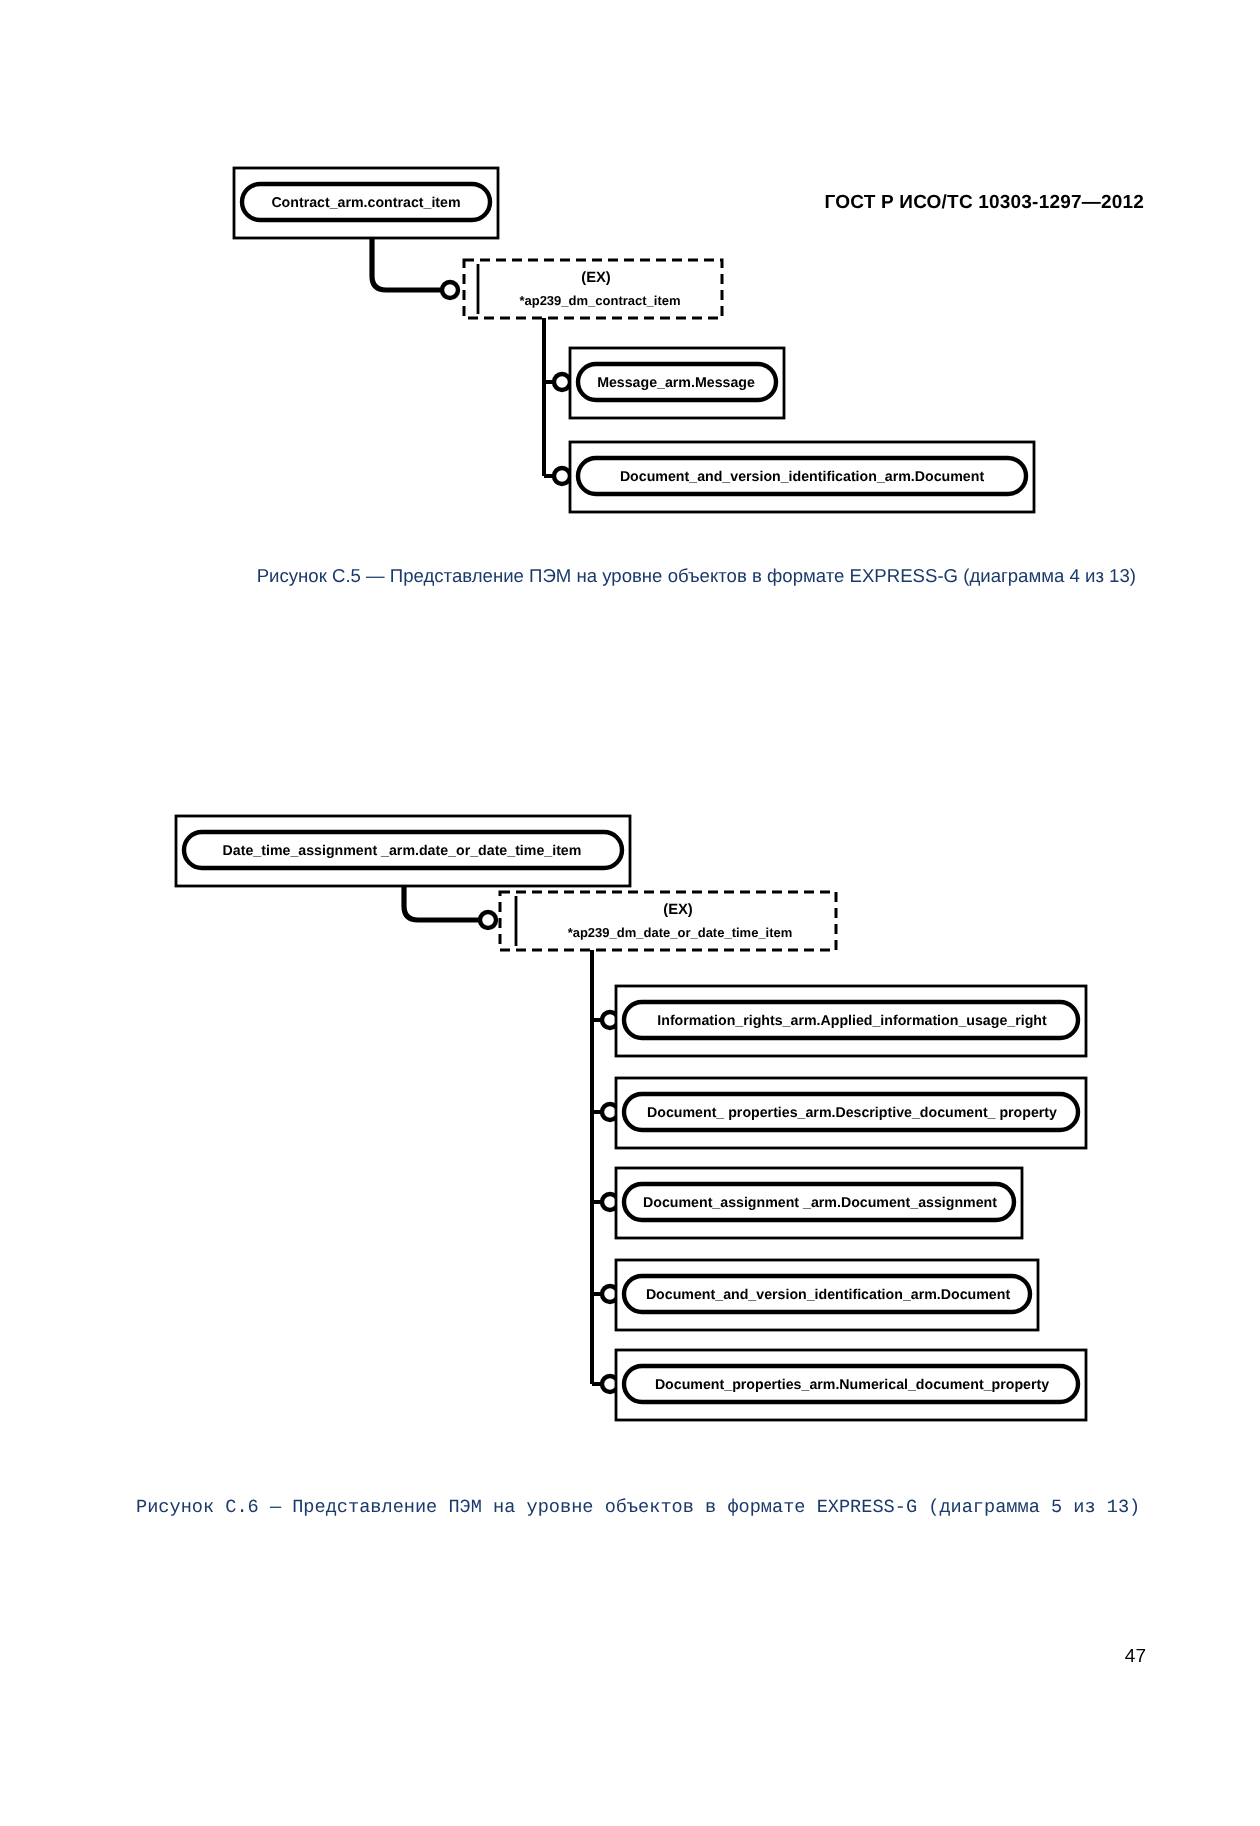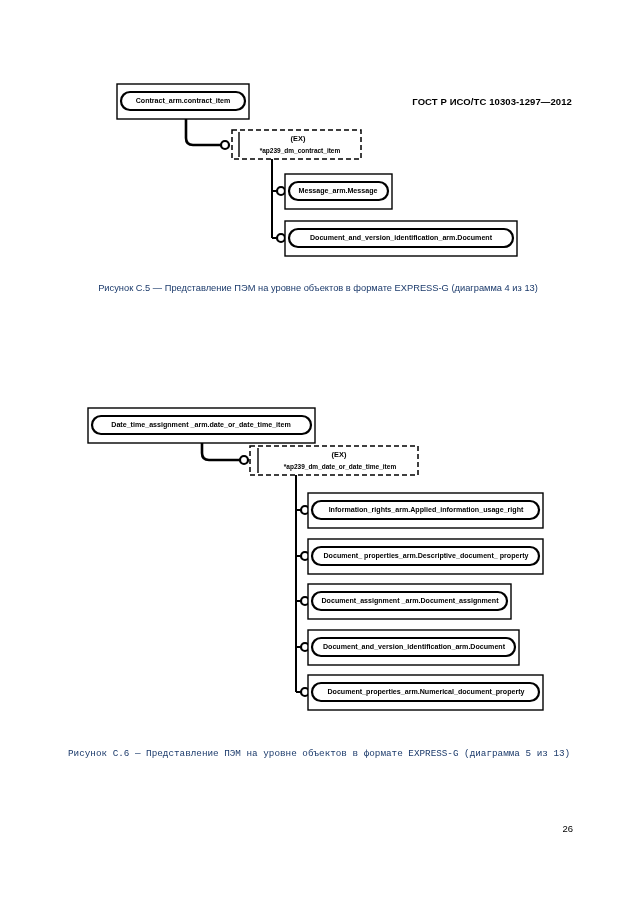--- a/index.html
+++ b/index.html
@@ -99,21 +99,21 @@
     text-anchor: middle;
   }
 
   
   .caption {
     position: absolute;
     left: 68px;
     width: 500px;
     font-size: 9.3px;
     color: #1b3a6b;
-    text-align: center;
+    text-align: right;
     white-space: nowrap;
   }
   #caption-c5 { top: 283px; }
   #caption-c6 { top: 748px; font-family: Liberation Mono, monospace; }
 
   
   .page-number {
     position: absolute;
     right: 57px;
     top: 823px;
@@ -205,13 +205,13 @@
   <circle class="joint" cx="305" cy="292" r="4"></circle>
   <rect class="frame-rect" x="308" y="275" width="235" height="35"></rect>
   <rect class="entity-box" x="312" y="283" width="227" height="18" rx="9" ry="9"></rect>
   <text class="etext" x="426" y="292.5">Document_properties_arm.Numerical_document_property</text>
 
 </svg>
 </div>
 
 <div class="caption" id="caption-c6">Рисунок  С.6 — Представление ПЭМ на уровне объектов в формате EXPRESS-G (диаграмма 5 из 13)</div>
 
-<div class="page-number">26</div>
+<div class="page-number">47</div>
 
 </body></html>

